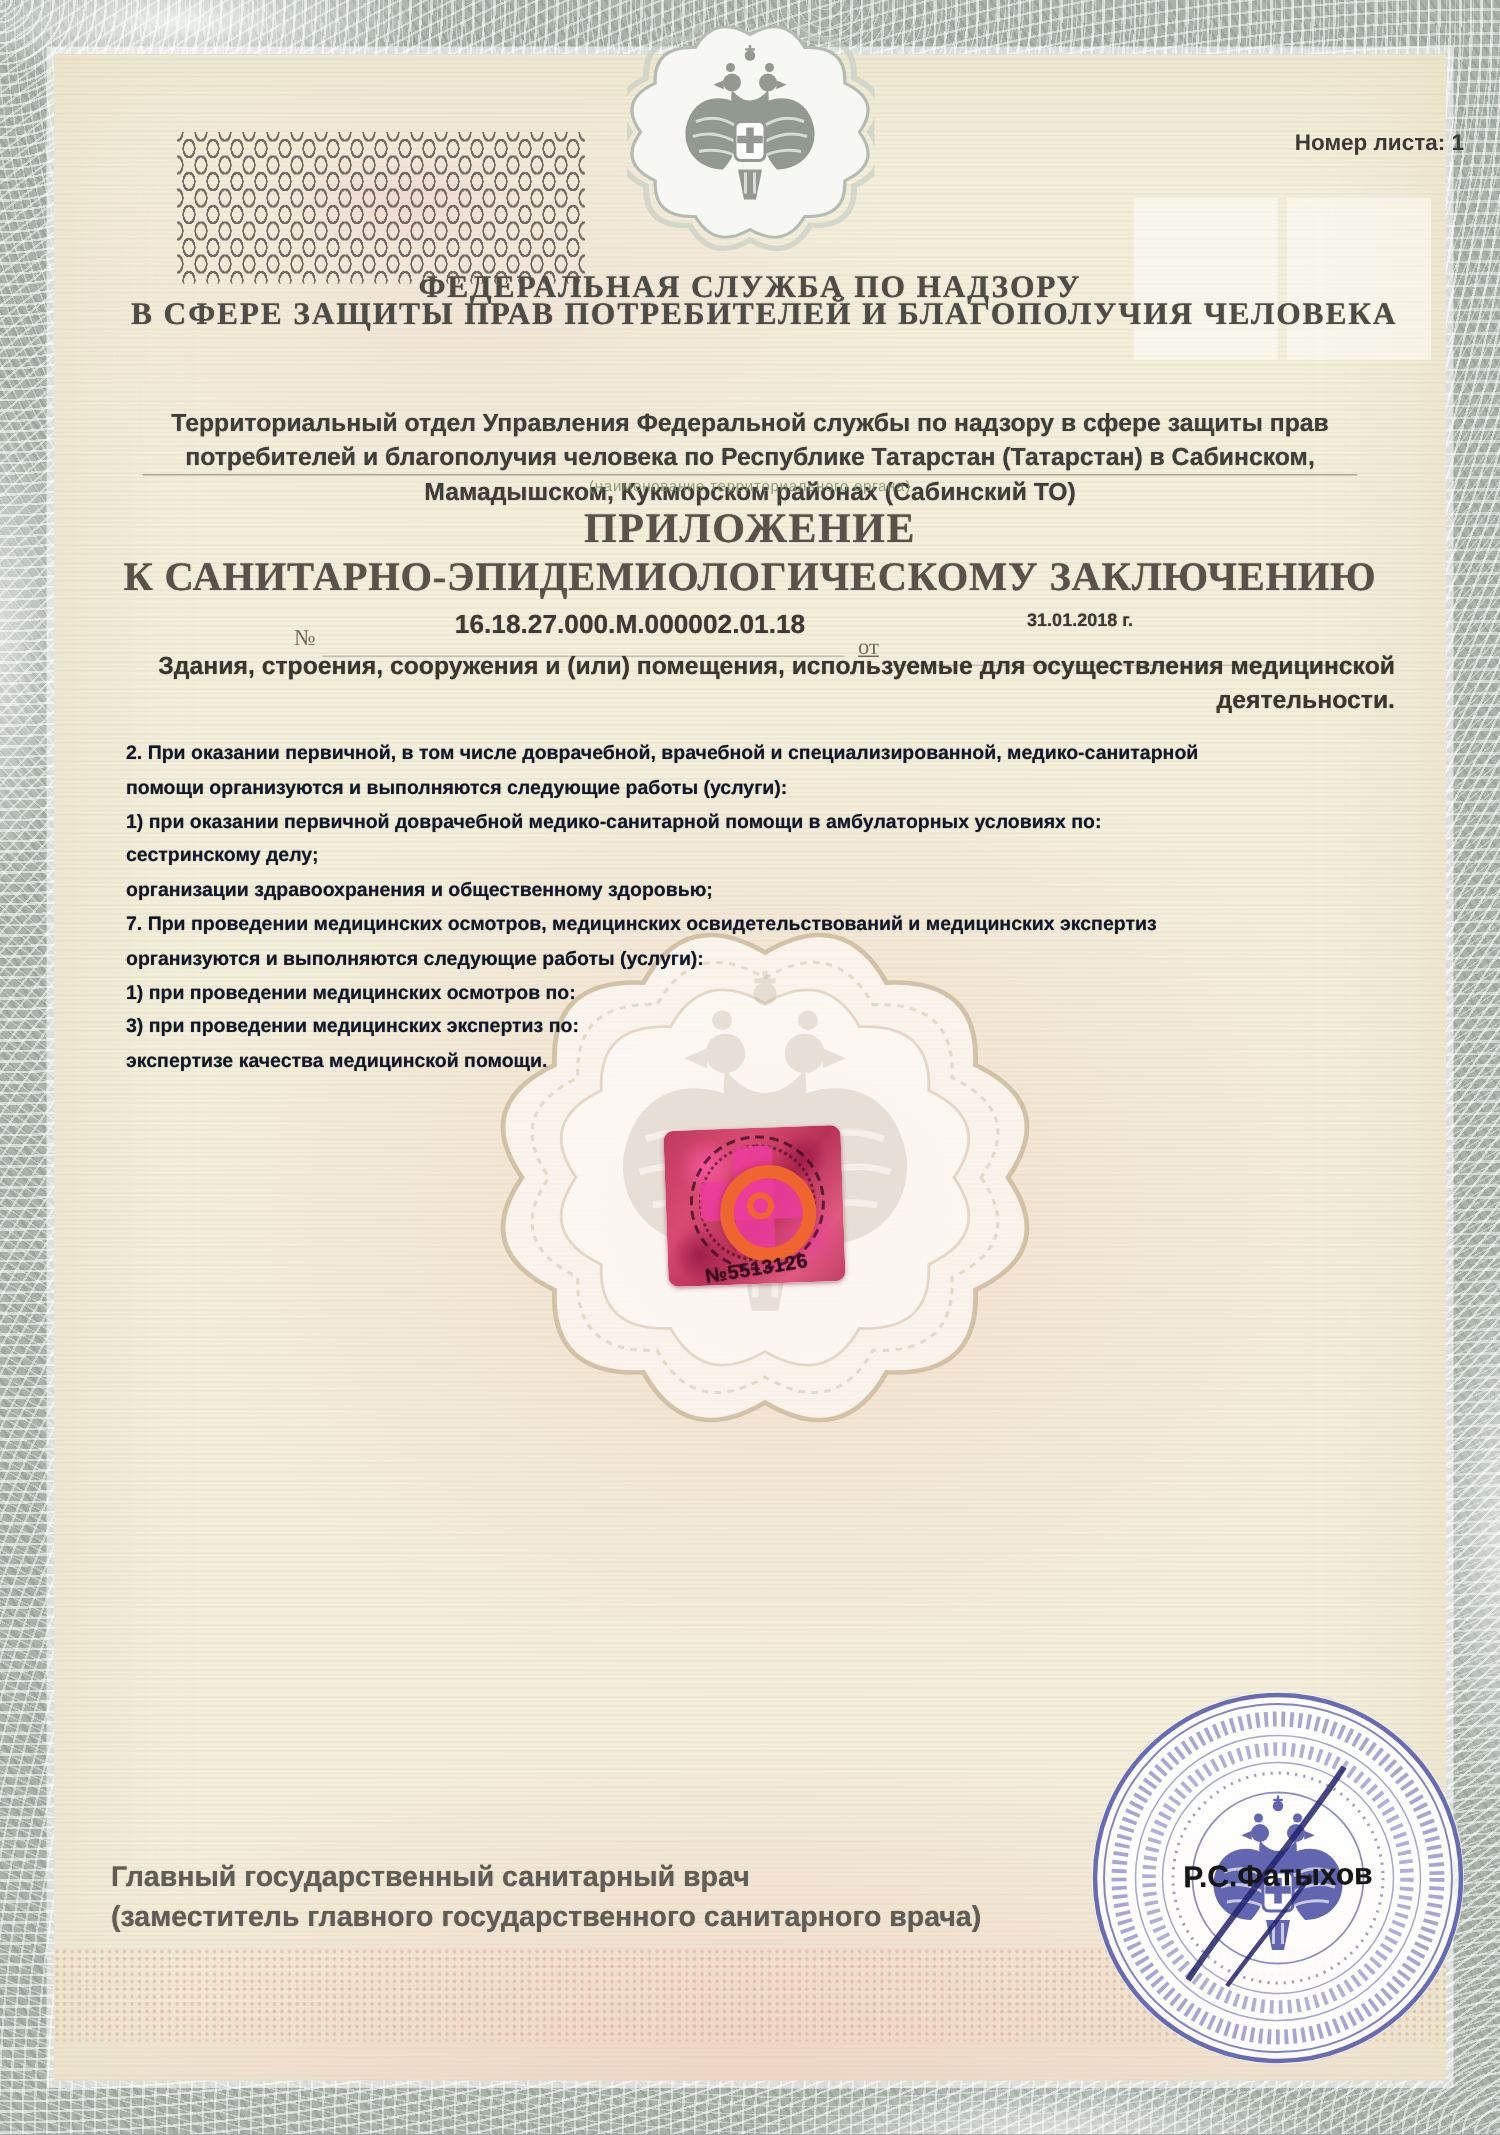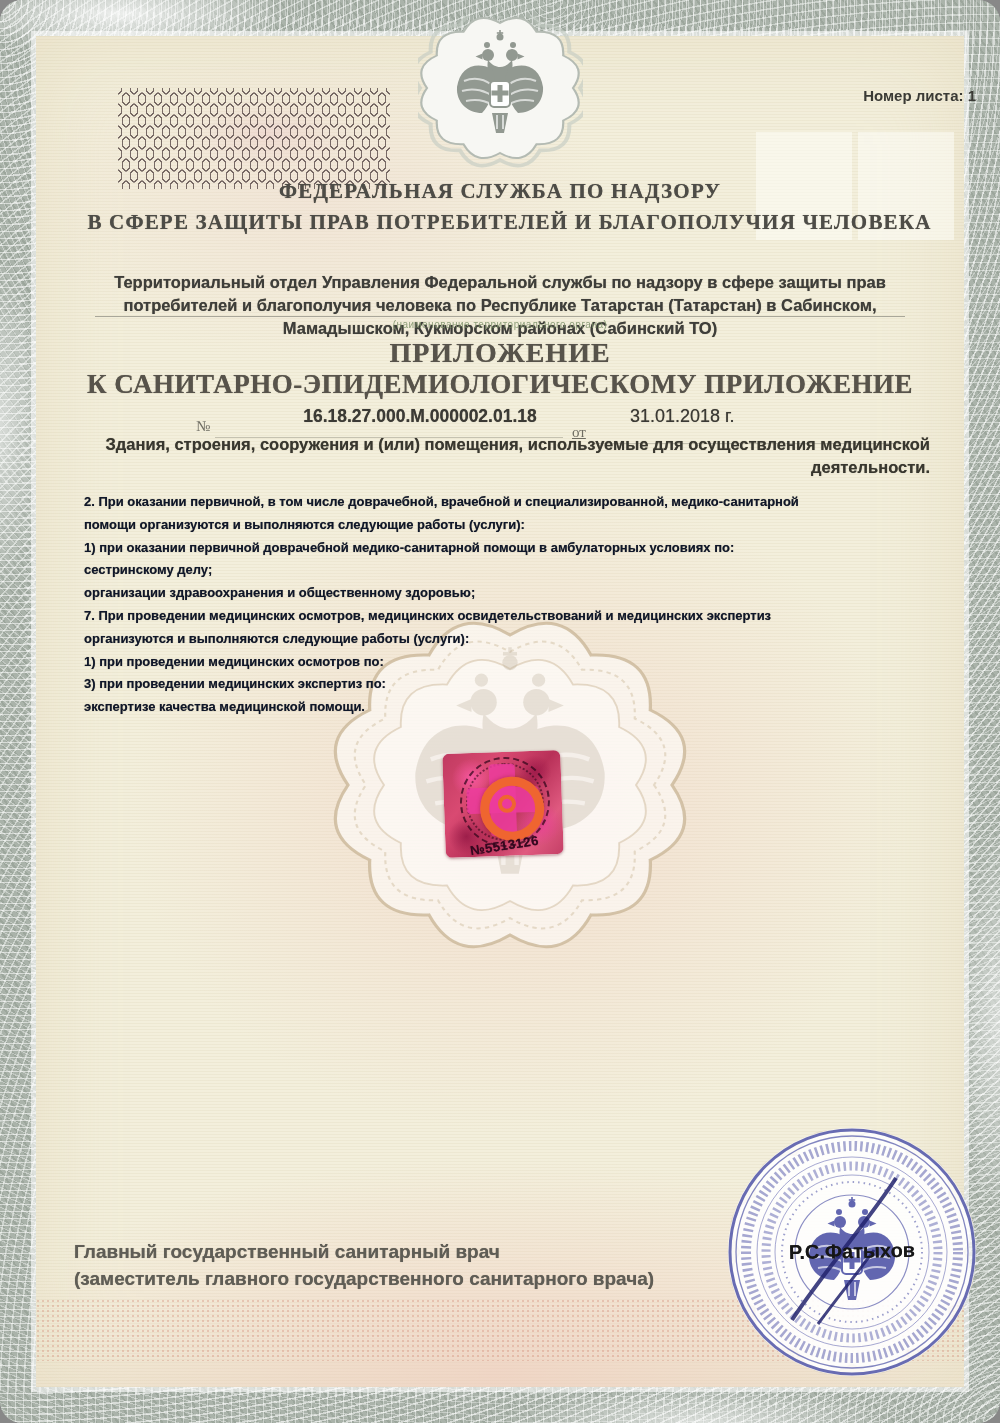--- a/index.html
+++ b/index.html
@@ -1,17 +1,17 @@
 <!DOCTYPE html>
 <html><head>
 <meta charset="utf-8">
 <style>
   html,body{margin:0;padding:0;background:#888;}
   .page{position:relative;width:1000px;height:1423px;overflow:hidden;
-        font-family:"Liberation Sans","DejaVu Sans",sans-serif;background:#aab3aa;border-radius:22px;}
+        font-family:"Liberation Sans","DejaVu Sans",sans-serif;background:#aab3aa;}
 
   
   .frame{position:absolute;inset:0;background:#aab3aa;}
   .frame::before{content:"";position:absolute;inset:0;
     background:
       repeating-radial-gradient(circle at 0 0, rgba(255,255,255,.55) 0 1.5px, transparent 1.5px 7px),
       repeating-radial-gradient(circle at 100% 100%, rgba(245,248,245,.5) 0 1.5px, transparent 1.5px 8px),
       repeating-radial-gradient(circle at 55% 0, rgba(255,255,255,.35) 0 1px, transparent 1px 6px),
       repeating-linear-gradient(55deg, rgba(130,142,130,.35) 0 2px, transparent 2px 6px);}
   .frame::after{content:"";position:absolute;inset:0;
@@ -47,35 +47,35 @@
       radial-gradient(ellipse 6px 9px at 8px 11px, transparent 52%, rgba(62,46,48,.8) 54% 72%, transparent 74%),
       radial-gradient(ellipse 6px 9px at 8px 11px, transparent 52%, rgba(62,46,48,.8) 54% 72%, transparent 74%),
       radial-gradient(ellipse 120px 50px at 55% 45%, rgba(232,185,195,.35), transparent 70%);
     background-size:16px 22px,16px 22px,100% 100%;
     background-position:0 0,8px 11px,0 0;}
 
   .white-rect{top:132px;width:96px;height:108px;background:rgba(253,253,248,.55);}
 
   .hdr{color:#4d4c47;font-weight:700;letter-spacing:1.2px;font-size:21px;}
   .hdr1{top:179px;}
-  .hdr2{top:210px;padding-left:19px;}
+  .hdr2{top:197px;padding-left:19px;}
 
   .terr{top:241px;left:96px;right:96px;text-align:center;font-size:16.5px;font-weight:700;
         color:#3e3e3a;line-height:23px;margin-top:30px;}
   .rule{top:316px;left:95px;width:810px;border-top:1px solid rgba(110,110,100,.55);}
   .terr-cap{top:319px;font-size:10px;color:rgba(125,145,105,.85);letter-spacing:.5px;}
 
   .title1{top:337px;font-size:28px;font-weight:700;color:#57534b;letter-spacing:1px;}
   .title2{top:369px;font-size:27px;font-weight:700;color:#57534b;letter-spacing:.5px;}
 
   .num-line{border-bottom:1px solid rgba(100,100,88,.32);height:0;}
   .num-label{top:418px;left:196px;font-size:15px;color:#6e6c62;}
   .num-value{top:406px;left:200px;width:440px;text-align:center;font-size:17.5px;font-weight:700;color:#3b3a35;}
   .date-label{top:424px;left:572px;font-size:15px;color:#6e6c62;text-decoration:underline;}
-  .date-value{top:406px;left:630px;width:180px;text-align:left;font-size:18px;font-weight:400;color:#3b3a35;}
+  .date-value{top:406px;left:630px;width:180px;text-align:center;font-size:12px;font-weight:700;color:#3b3a35;}
 
   .subject{top:433px;left:70px;right:70px;text-align:right;font-size:16.5px;font-weight:700;
            color:#38372f;line-height:23px;}
 
   .body-text{top:491px;left:62px;right:38px;font-size:13px;font-weight:600;color:#0f172a;margin-left:22px;}
   .body-text div{height:22.8px;line-height:22.8px;white-space:nowrap;}
 
   .sign-pos{left:74px;font-size:19px;font-weight:600;color:#504f49;opacity:.9;}
   .sp1{top:1241px;} .sp2{top:1268px;}
 
@@ -199,21 +199,21 @@
   
   <div class="abs ctr serif hdr hdr1 blur">ФЕДЕРАЛЬНАЯ СЛУЖБА ПО НАДЗОРУ</div>
   <div class="abs ctr serif hdr hdr2 blur">В СФЕРЕ ЗАЩИТЫ ПРАВ ПОТРЕБИТЕЛЕЙ И БЛАГОПОЛУЧИЯ  ЧЕЛОВЕКА</div>
 
   <div class="abs terr blur">Территориальный отдел Управления Федеральной службы по надзору в сфере защиты прав потребителей и благополучия человека по Республике Татарстан (Татарстан) в Сабинском, Мамадышском, Кукморском районах (Сабинский ТО)</div>
   <div class="abs rule"></div>
   <div class="abs ctr terr-cap">(наименование территориального органа)</div>
 
   
   <div class="abs ctr serif title1 blur">ПРИЛОЖЕНИЕ</div>
-  <div class="abs ctr serif title2 blur">К САНИТАРНО-ЭПИДЕМИОЛОГИЧЕСКОМУ ПРИЛОЖЕНИЕ</div>
+  <div class="abs ctr serif title2 blur">К САНИТАРНО-ЭПИДЕМИОЛОГИЧЕСКОМУ ЗАКЛЮЧЕНИЮ</div>
 
   
   <div class="abs num-line" style="top:437px;left:215px;width:348px;"></div>
   <div class="abs num-line" style="top:443px;left:592px;width:312px;"></div>
   <div class="abs serif num-label">№</div>
   <div class="abs num-value blur">16.18.27.000.М.000002.01.18</div>
   <div class="abs serif date-label">от</div>
   <div class="abs date-value blur">31.01.2018 г.</div>
 
   

